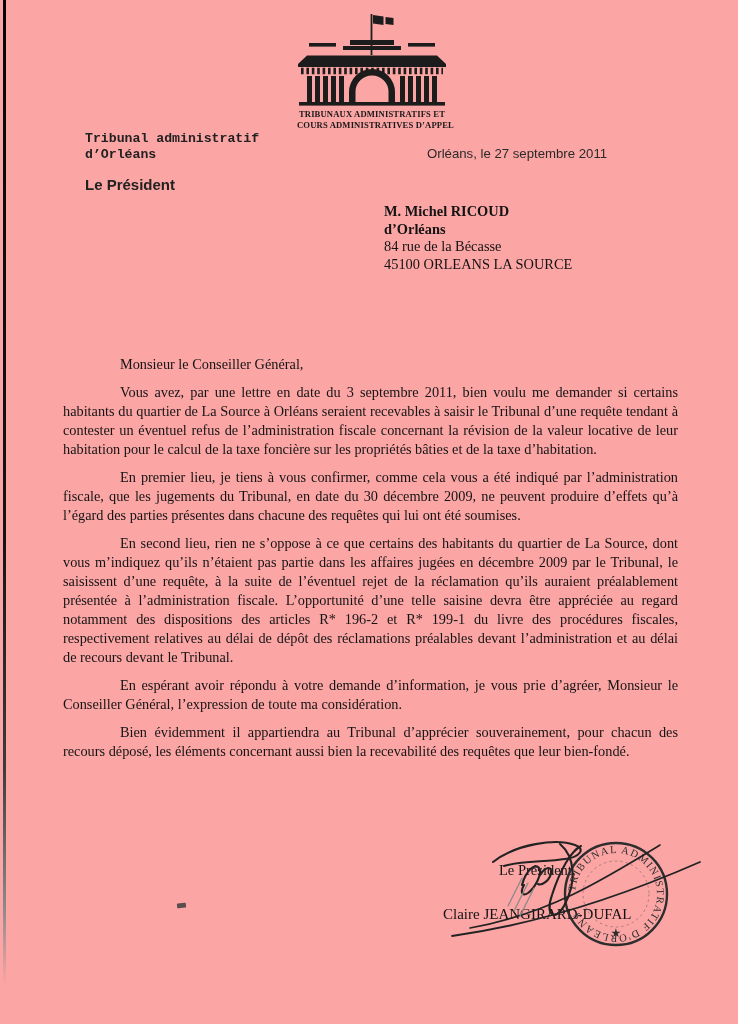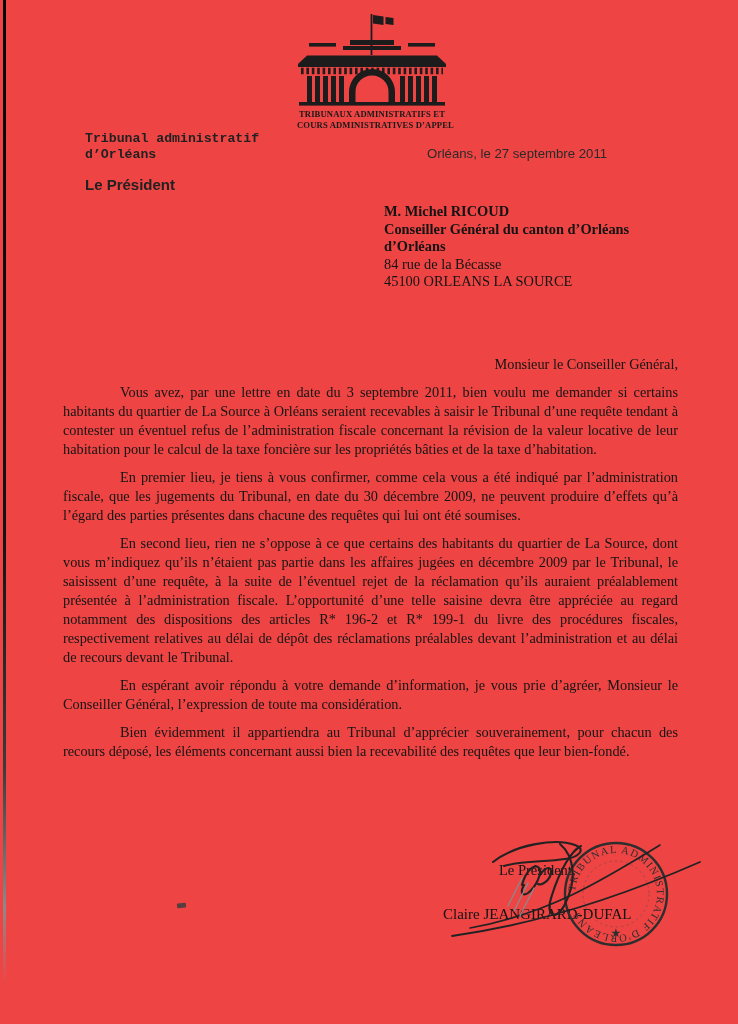--- a/index.html
+++ b/index.html
@@ -1,20 +1,20 @@
 <!DOCTYPE html>
 <html><head>
 <meta charset="utf-8">
 <style>
   html,body{margin:0;padding:0;background:#e8e8e8;}
   .page{
     position:relative;
     width:738px;height:1024px;
     margin:0 auto;
-    background:#ef4444;
+    background:#fca5a5;
     overflow:hidden;
     font-family:"Liberation Serif", serif;
     color:#1b1b1b;
   }
   
   .scan-edge{
     position:absolute;left:3px;top:0;width:2.5px;height:985px;
     background:linear-gradient(to bottom,#050505 0%,#141414 55%,#3c3c3c 78%,#8a8a8a 92%,rgba(150,150,150,0) 100%);
   }
   .scan-speck{
@@ -54,21 +54,21 @@
     font-size:14.4px;line-height:17.5px;color:#131313;
   }
   .recipient .b{font-weight:700;}
   
   .body{
     position:absolute;left:63px;top:355px;width:615px;
     font-size:14.3px;line-height:19px;
     text-align:justify;color:#141414;
   }
   .body p{margin:0 0 9px 0;text-indent:57px;}
-  .body p.salutation{text-align:right;}
+  .body p.salutation{text-align:left;}
   
   .closing-title{
     position:absolute;left:499px;top:862px;
     font-size:14.5px;color:#141414;
   }
   .signatory{
     position:absolute;left:443px;top:906px;
     font-size:15px;color:#121212;white-space:nowrap;
   }
   .sig-svg{position:absolute;left:428px;top:818px;pointer-events:none;}
@@ -124,21 +124,20 @@
 
   <div class="sender-block">
     <div>Tribunal administratif</div>
     <div>d’Orléans</div>
   </div>
   <div class="date-line">Orléans, le 27 septembre 2011</div>
   <div class="sender-title">Le Président</div>
 
   <div class="recipient">
     <div class="b">M. Michel RICOUD</div>
-    <div class="b">Conseiller Général du canton d’Orléans</div>
     <div class="b">d’Orléans</div>
     <div>84 rue de la Bécasse</div>
     <div>45100 ORLEANS LA SOURCE</div>
   </div>
 
   <div class="body">
     <p class="salutation">Monsieur le Conseiller Général,</p>
     <p>Vous avez, par une lettre en date du 3 septembre 2011, bien voulu me demander si certains habitants du quartier de La Source à Orléans seraient recevables à saisir le Tribunal d’une requête tendant à contester un éventuel refus de l’administration fiscale concernant la révision de la valeur locative de leur habitation pour le calcul de la taxe foncière sur les propriétés bâties et de la taxe d’habitation.</p>
     <p>En premier lieu, je tiens à vous confirmer, comme cela vous a été indiqué par l’administration fiscale, que les jugements du Tribunal, en date du 30 décembre 2009, ne peuvent produire d’effets qu’à l’égard des parties présentes dans chacune des requêtes qui lui ont été soumises.</p>
     <p>En second lieu, rien ne s’oppose à ce que certains des habitants du quartier de La Source, dont vous m’indiquez qu’ils n’étaient pas partie dans les affaires jugées en décembre 2009 par le Tribunal, le saisissent d’une requête, à la suite de l’éventuel rejet de la réclamation qu’ils auraient préalablement présentée à l’administration fiscale. L’opportunité d’une telle saisine devra être appréciée au regard notamment des dispositions des articles R* 196-2 et R* 199-1 du livre des procédures fiscales, respectivement relatives au délai de dépôt des réclamations préalables devant l’administration et au délai de recours devant le Tribunal.</p>

